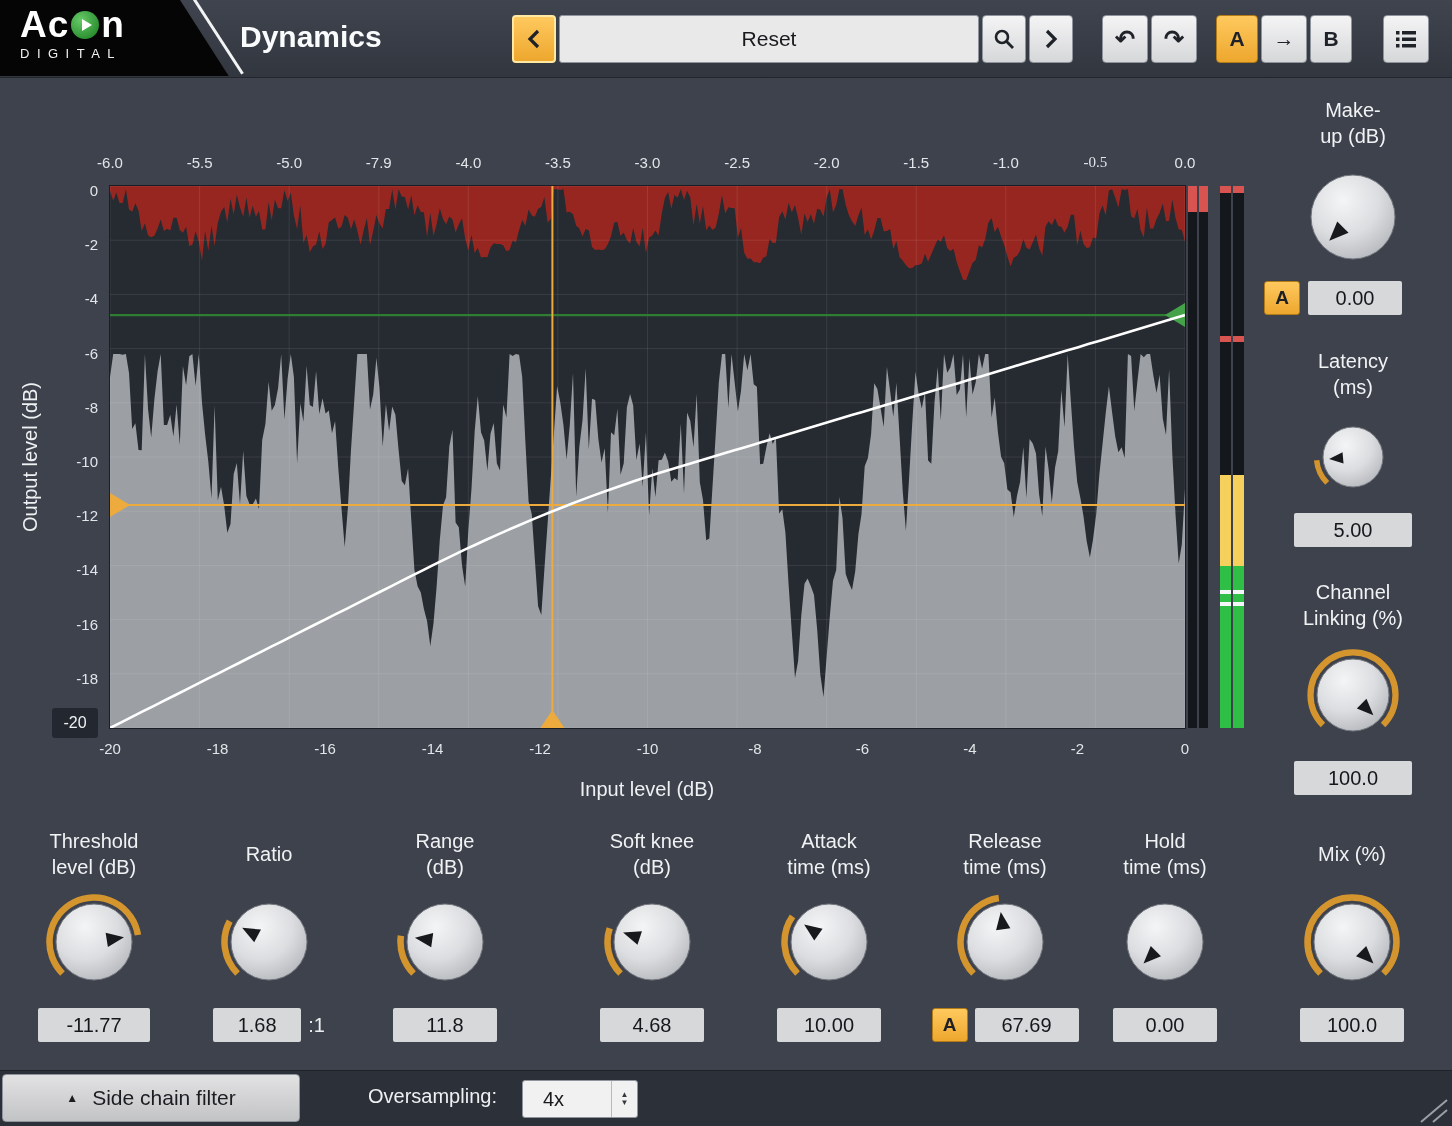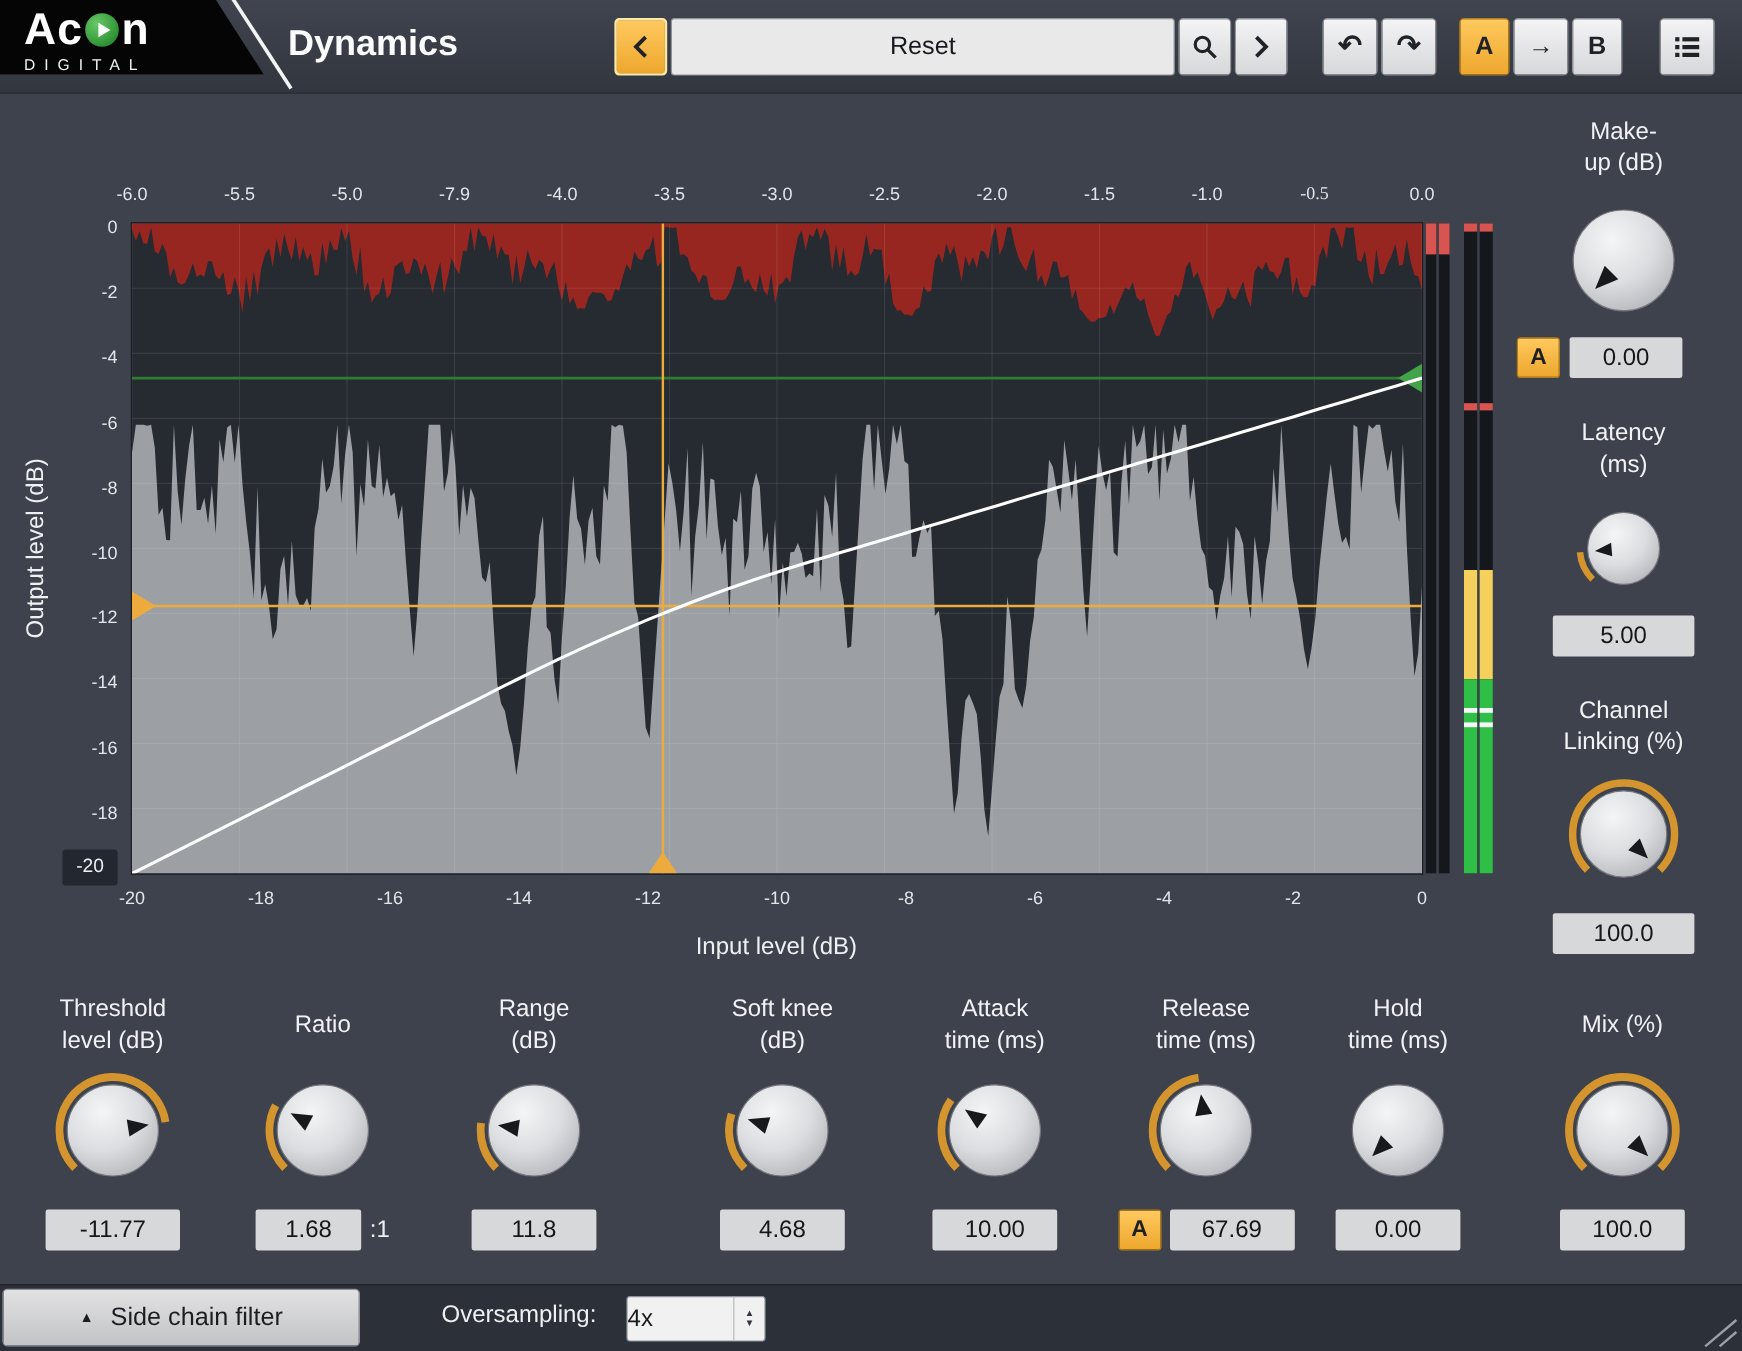--- a/index.html
+++ b/index.html
@@ -1,21 +1,21 @@
 <!DOCTYPE html>
 <html><head>
 <meta charset="utf-8">
 <style>
   *{margin:0;padding:0;box-sizing:border-box}
   body{background:#22252b;font-family:"Liberation Sans",sans-serif}
   #app{position:relative;width:1452px;height:1126px;background:#3d424c;overflow:hidden;color:#eceef0;font-family:"Liberation Sans",sans-serif}
 
   
   #header{position:absolute;left:0;top:0;width:100%;height:78px;background:linear-gradient(#3f444e,#32363f);border-bottom:1px solid #23262c}
-  #logo{position:absolute;left:0;top:0;width:234px;height:62px;background:#050505;clip-path:polygon(0 0,180px 0,230px 78px,0 78px)}
+  #logo{position:absolute;left:0;top:0;width:234px;height:76px;background:#050505;clip-path:polygon(0 0,180px 0,230px 78px,0 78px)}
   #logo-slash{position:absolute;left:189px;top:-6px;width:3px;height:96px;background:#f2f3f5;transform:rotate(-33deg);transform-origin:top left}
   #logo-text{position:absolute;left:20px;top:6px;color:#fff}
   .brand-line{font-size:37px;font-weight:bold;letter-spacing:1px;display:flex;align-items:center;line-height:38px}
   .brand-o{display:inline-flex;align-items:center;justify-content:center;width:28px;height:28px;border-radius:50%;background:radial-gradient(circle at 35% 32%,#67c967,#2f9334 70%,#1f6c24);margin:0 2px}
   .play-tri{width:0;height:0;border-left:10px solid #fff;border-top:6px solid transparent;border-bottom:6px solid transparent;margin-left:3px}
   .brand-sub{font-size:13px;letter-spacing:7.5px;margin-top:2px;color:#f0f1f3}
   #title{position:absolute;left:240px;top:20px;font-size:30px;font-weight:bold;color:#fafbfc}
   .hgroup{position:absolute;top:15px;display:flex;gap:3px}
   .hbtn{height:48px;display:flex;align-items:center;justify-content:center;background:linear-gradient(#f4f4f5,#d6d7d9);border:1px solid #8f949c;border-radius:4px;color:#1f2228;cursor:pointer;font-size:21px}
   .hbtn.accent{background:linear-gradient(#ffc95e,#eda72e);border-color:#b27b15;font-weight:bold}
@@ -56,21 +56,21 @@
   .kvals{margin-top:16px;display:flex;justify-content:center;align-items:center;gap:7px}
   .kvals .vbox{width:104px}
   .suffix{font-size:20px;color:#eceef0}
 
   
   #footer{position:absolute;left:0;top:1070px;width:100%;height:56px;background:#2c3038;border-top:1px solid #1f2227}
   #sidechain-btn{position:absolute;left:2px;top:1074px;width:298px;height:48px;background:linear-gradient(#e2e2e3,#c2c3c5);border:1px solid #8f949c;border-radius:4px;display:flex;align-items:center;justify-content:center;gap:14px;color:#1b1d21;font-size:21px;cursor:pointer}
   #sidechain-btn .tri{font-size:12px}
   #os-label{position:absolute;left:368px;top:1085px;font-size:20px;color:#eef0f2}
   #os-select{position:absolute;left:522px;top:1080px;width:116px;height:38px;background:#f1f1f2;border:1px solid #8f949c;border-radius:3px;display:flex;align-items:center;color:#17191b;font-size:20px;cursor:pointer}
-  #os-select .val{flex:1;padding-left:0}
+  #os-select .val{flex:1;padding-left:20px}
   #os-select .spin{width:26px;display:flex;flex-direction:column;align-items:center;justify-content:center;border-left:1px solid #b9babd;height:100%;font-size:8px;line-height:8px;color:#34373c}
 </style>
 </head>
 <body>
 
 <svg width="0" height="0" style="position:absolute">
   <defs>
     <radialGradient id="knobGrad" cx="38%" cy="30%" r="78%">
       <stop offset="0" stop-color="#f4f5f6"></stop>
         <stop offset="0.55" stop-color="#dcdde0"></stop>

